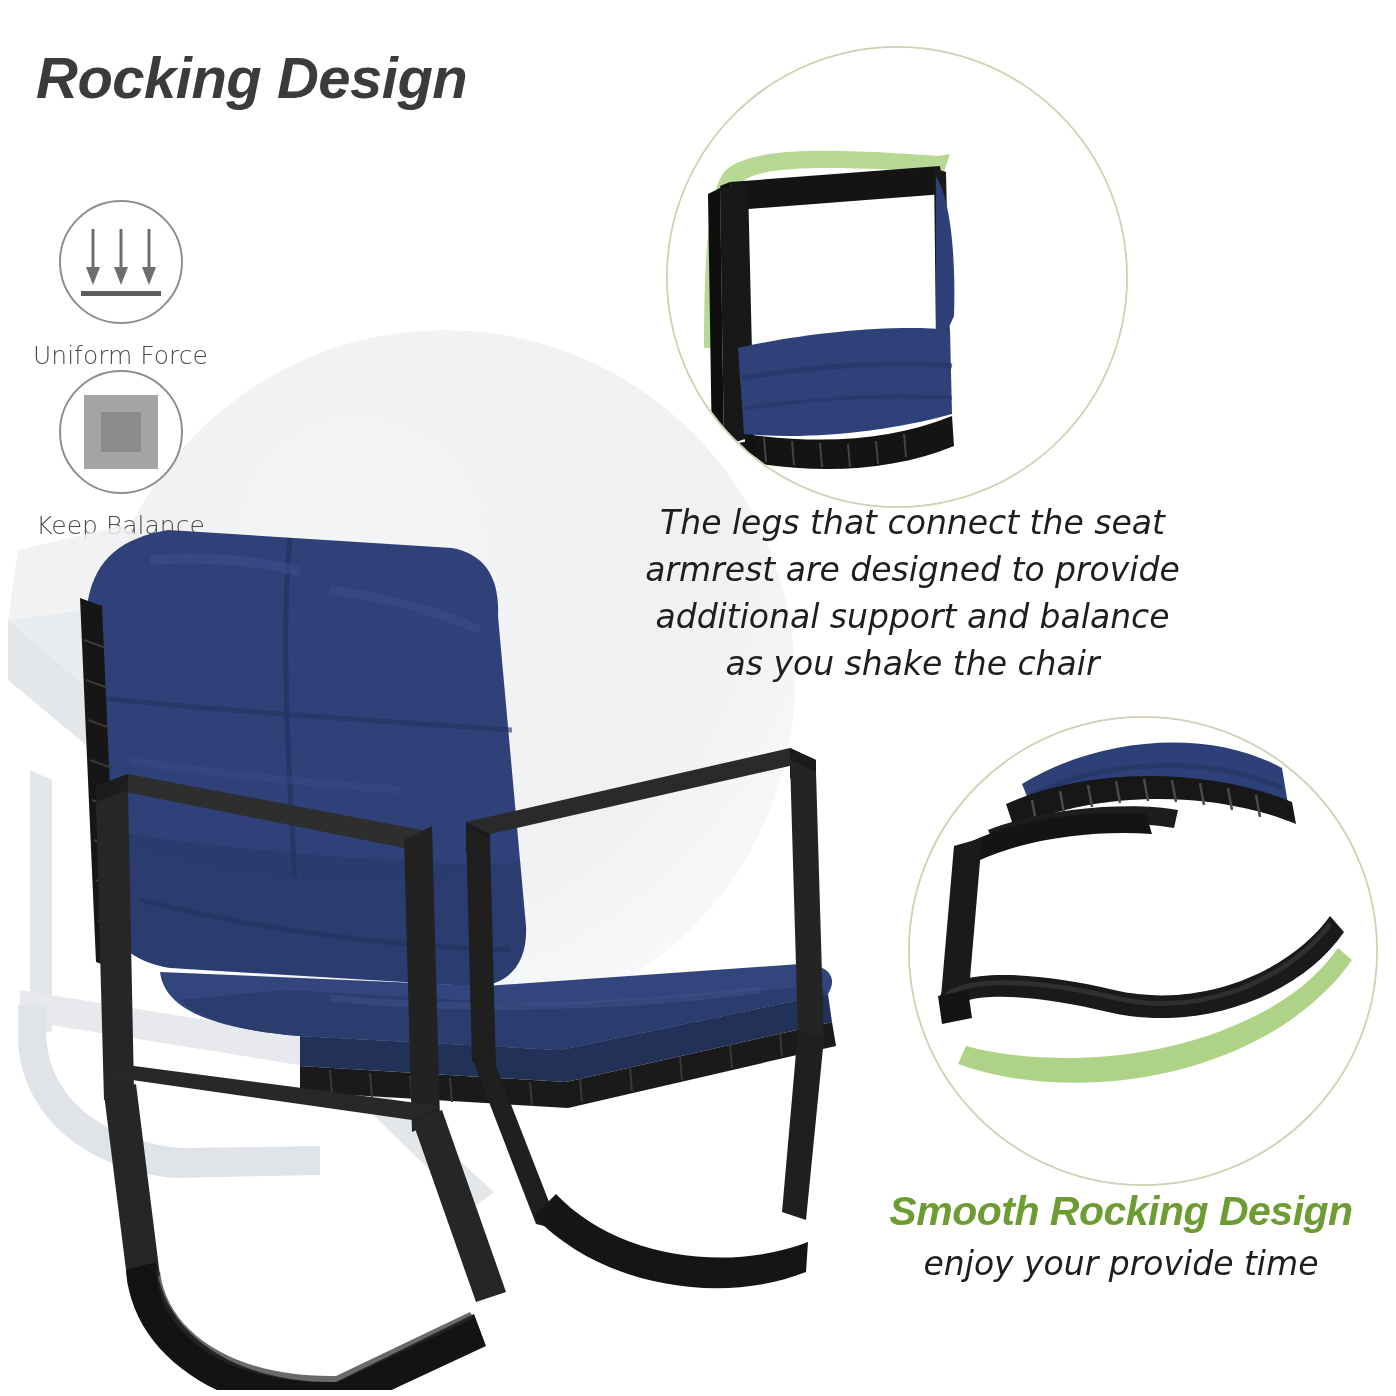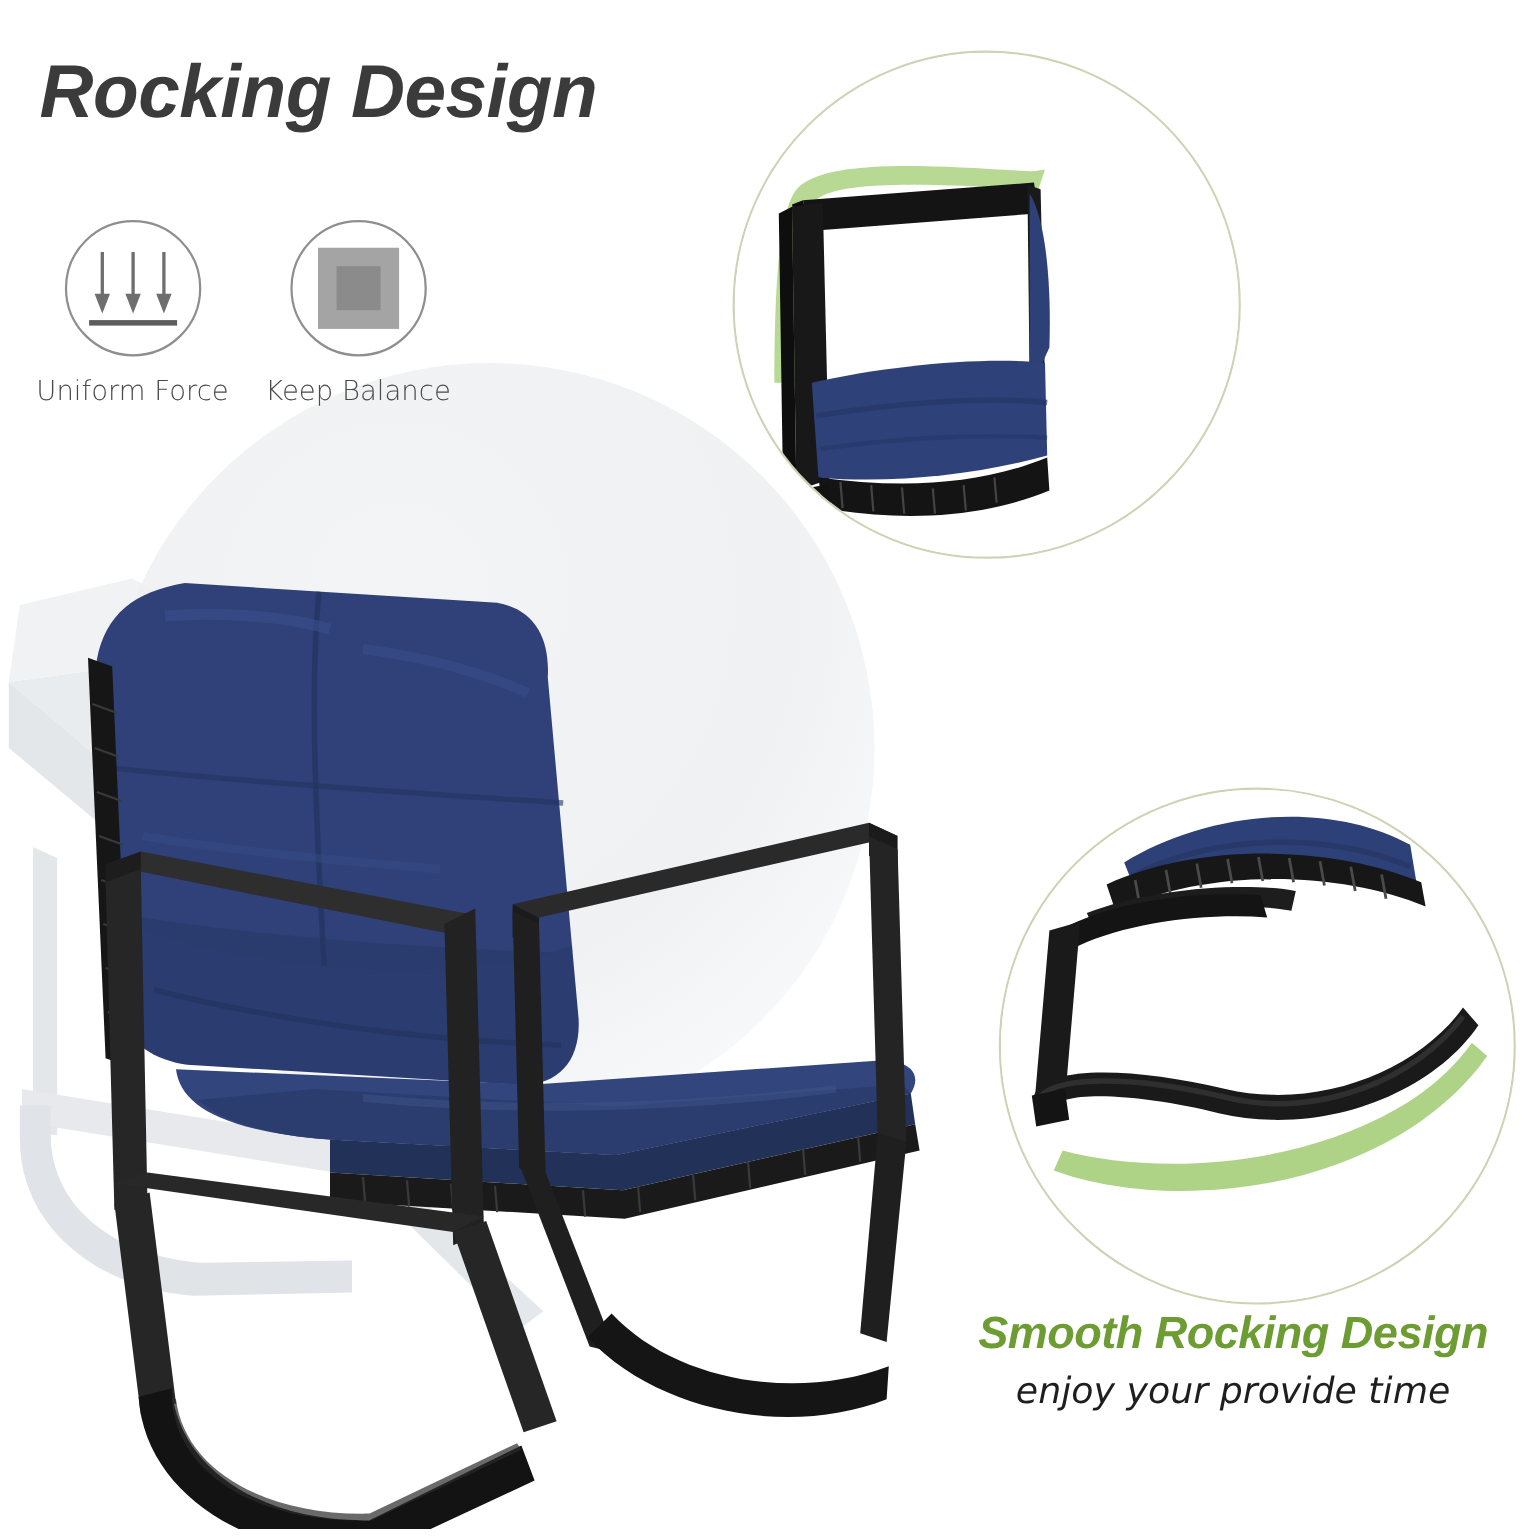--- a/index.html
+++ b/index.html
@@ -21,34 +21,35 @@
     left: 95px; top: 330px;
     width: 700px; height: 700px;
     border-radius: 50%;
     background: radial-gradient(circle at 38% 30%, #f3f4f6 0%, #f0f1f3 55%, #f7f8f9 78%, rgba(255,255,255,0) 82%);
   }
 
   
   .page-title {
     position: absolute;
     left: 36px; top: 44px;
-    font-size: 68px;
+    font-size: 58px;
     font-weight: bold;
     font-style: italic;
     letter-spacing: -0.5px;
     color: #3b3b3b;
     white-space: nowrap;
   }
 
   
   .feature-row {
     position: absolute;
     left: 18px; top: 200px;
     display: flex;
     gap: 0px;
+    flex-direction: column;
   }
   .feature {
     width: 205px;
     display: flex;
     flex-direction: column;
     align-items: center;
   }
   .feature-circle {
     width: 124px; height: 124px;
     border-radius: 50%;
@@ -358,20 +359,26 @@
           <line x1="180" y1="396" x2="182" y2="419"></line>
           <line x1="208" y1="393" x2="210" y2="416"></line>
           <line x1="236" y1="386" x2="238" y2="409"></line>
         </g>
       </g>
 
       <polygon points="44,400 86,392 90,444 48,452" fill="#121212"></polygon>
     </svg>
   </div>
 
+  <div class="lead-text">
+    <div>The legs that connect the seat</div>
+    <div>armrest are designed to provide</div>
+    <div>additional support and balance</div>
+    <div>as you shake the chair</div>
+  </div>
 
   <div class="inset inset-bottom">
     <svg width="466" height="466" viewBox="0 0 466 466">
       <rect x="0" y="0" width="466" height="466" fill="#ffffff"></rect>
 
       <g>
         <path d="M112 66 C190 18 300 10 372 50 L378 86 C300 52 196 56 124 96 Z" fill="#2d4077"></path>
         <path d="M120 78 C196 40 298 38 372 70" stroke="#24335f" stroke-width="5" fill="none" opacity="0.6"></path>
       </g>
 

